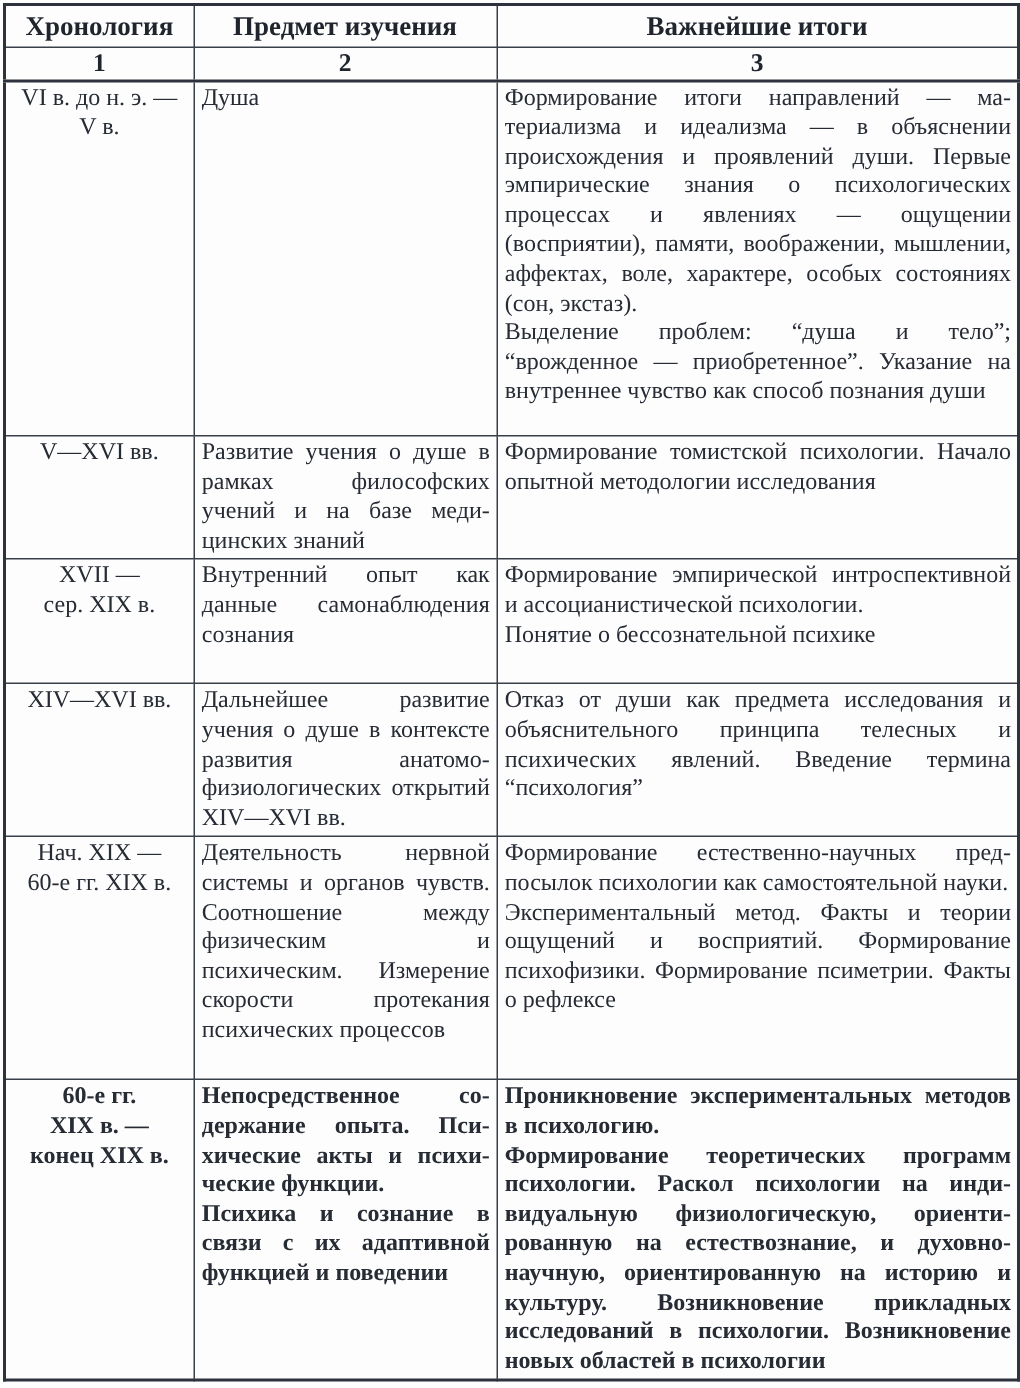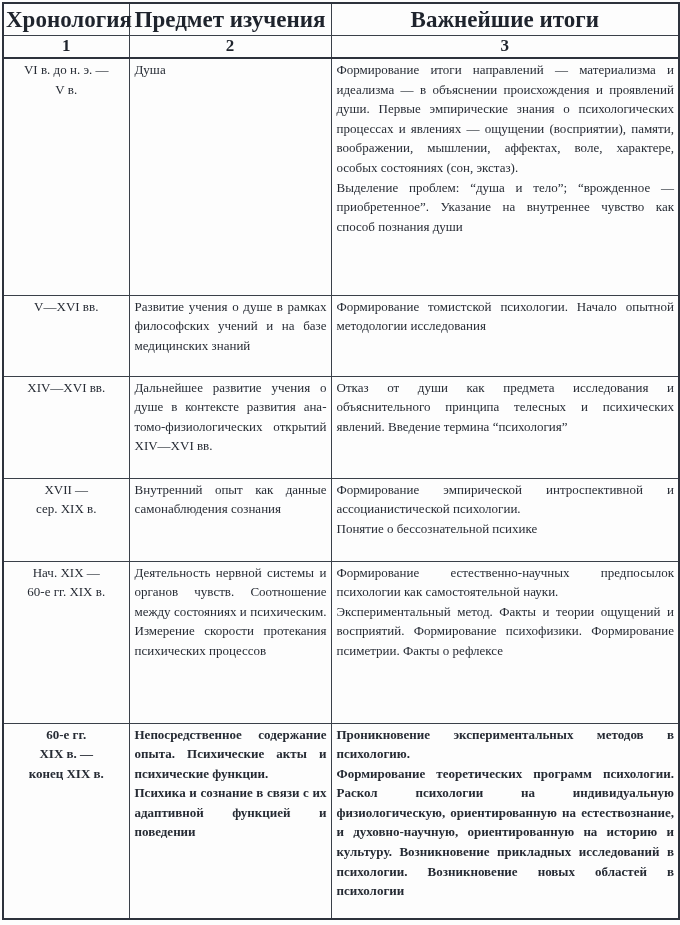--- a/index.html
+++ b/index.html
@@ -9,23 +9,23 @@
     font-family:"Liberation Serif","DejaVu Serif",serif;
   }
   table.hist{
     border-collapse:collapse;table-layout:fixed;width:676px;
     border:2.6px solid #2d323c;color:#262b34;
   }
   th,td{border:1.4px solid #3a4049;vertical-align:top;box-sizing:border-box;}
   thead th{
     text-align:center;font-weight:bold;color:#1f242d;
   }
-  tr.labels th{font-size:23px;padding:3px 2px 2px;height:28px;}
+  tr.labels th{font-size:18px;padding:3px 2px 2px;height:28px;}
   tr.nums th{font-size:17px;padding:0 2px 1px;height:22px;border-bottom:2.6px solid #2d323c;}
-  td{font-size:13px;line-height:19.6px;padding:1px 4px 2px 5px;}
+  td{font-size:16px;line-height:19.6px;padding:1px 4px 2px 5px;}
   td.c-chr{text-align:center;white-space:pre-line;padding:1px 2px;}
   td.c-sub p, td.c-res p{margin:0;text-align:justify;}
 </style>
 </head>
 <body>
 
 <div class="page">
   <table class="hist">
     <colgroup>
       <col style="width:126px">
@@ -61,47 +61,47 @@
       <tr style="height:81px;">
         <td class="c-chr">V—XVI вв.</td>
         <td class="c-sub">
           <p>Развитие учения о душе в рамках философских учений и на базе меди­цинских знаний</p>
         </td>
         <td class="c-res">
           <p>Формирование томистской психологии. Начало опытной методологии исследова­ния</p>
         </td>
       </tr>
 
-      <tr style="height:102px;">
-        <td class="c-chr">XIV—XVI вв.</td>
-        <td class="c-sub">
-          <p>Дальнейшее развитие учения о душе в кон­тексте развития ана­томо-физиологических открытий XIV—XVI вв.</p>
-        </td>
-        <td class="c-res">
-          <p>Отказ от души как предмета исследования и объяснительного принципа телесных и психических явлений. Введение термина “психология”</p>
-        </td>
-      </tr>
-
       <tr style="height:83px;">
         <td class="c-chr">XVII —
 сер. XIX в.</td>
         <td class="c-sub">
           <p>Внутренний опыт как данные самонаблюде­ния сознания</p>
         </td>
         <td class="c-res">
           <p>Формирование эмпирической интроспек­тивной и ассоцианистической психоло­гии.</p>
           <p>Понятие о бессознательной психике</p>
         </td>
       </tr>
 
+      <tr style="height:102px;">
+        <td class="c-chr">XIV—XVI вв.</td>
+        <td class="c-sub">
+          <p>Дальнейшее развитие учения о душе в кон­тексте развития ана­томо-физиологических открытий XIV—XVI вв.</p>
+        </td>
+        <td class="c-res">
+          <p>Отказ от души как предмета исследования и объяснительного принципа телесных и психических явлений. Введение термина “психология”</p>
+        </td>
+      </tr>
+
       <tr style="height:162px;padding-left:22px;">
         <td class="c-chr">Нач. XIX —
 60-е гг. XIX в.</td>
         <td class="c-sub">
-          <p>Деятельность нервной системы и органов чувств. Соотношение между состояниях и психическим. Измере­ние скорости протека­ния психических про­цессов</p>
+          <p>Деятельность нервной системы и органов чувств. Соотношение между физическим и психическим. Измере­ние скорости протека­ния психических про­цессов</p>
         </td>
         <td class="c-res">
           <p>Формирование естественно-научных пред­посылок психологии как самостоятельной науки.</p>
           <p>Экспериментальный метод. Факты и тео­рии ощущений и восприятий. Формиро­вание психофизики. Формирование пси­метрии. Факты о рефлексе</p>
         </td>
       </tr>
 
       <tr style="height:196px;font-weight:bold;">
         <td class="c-chr">60-е гг.
 XIX в. —

